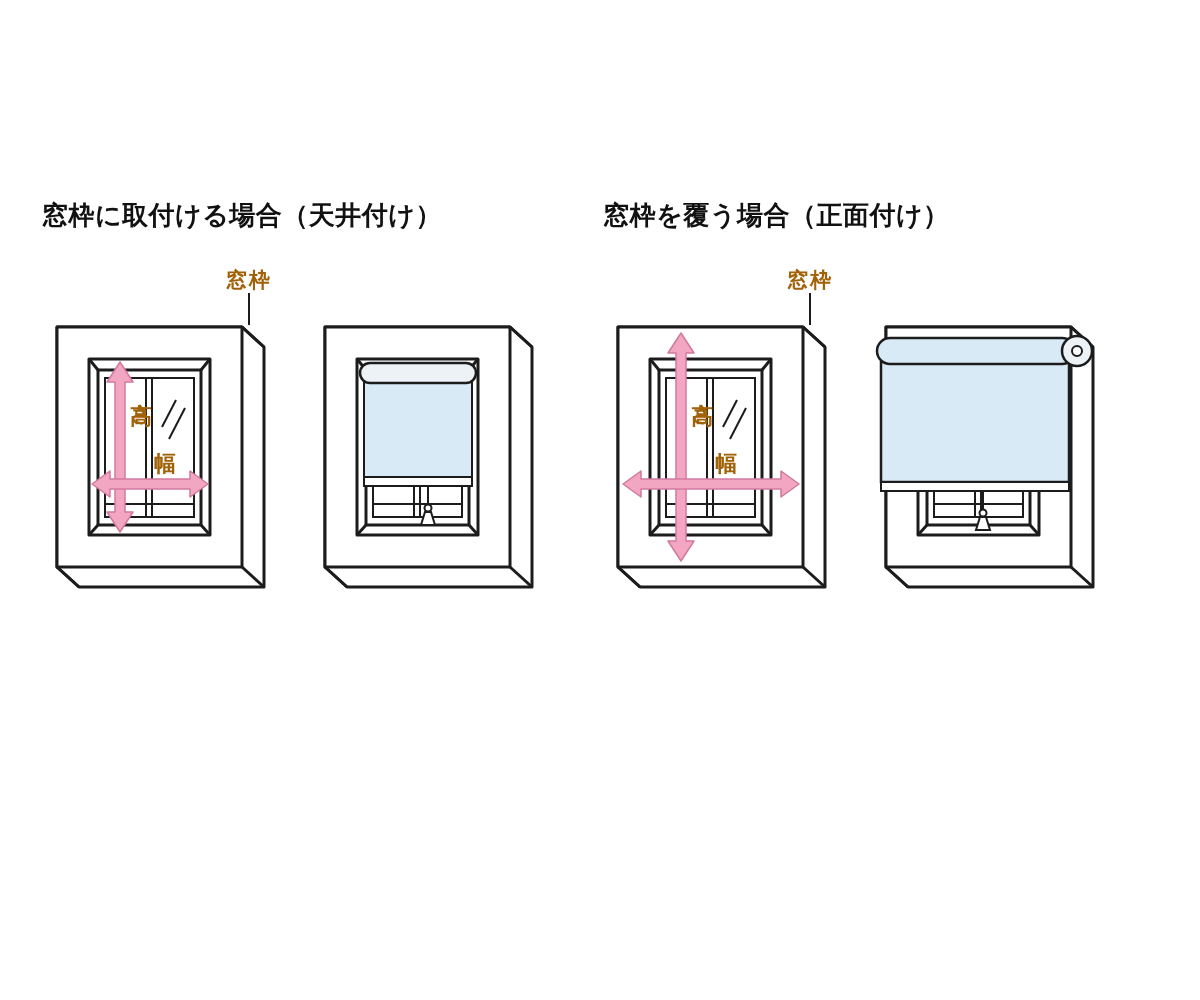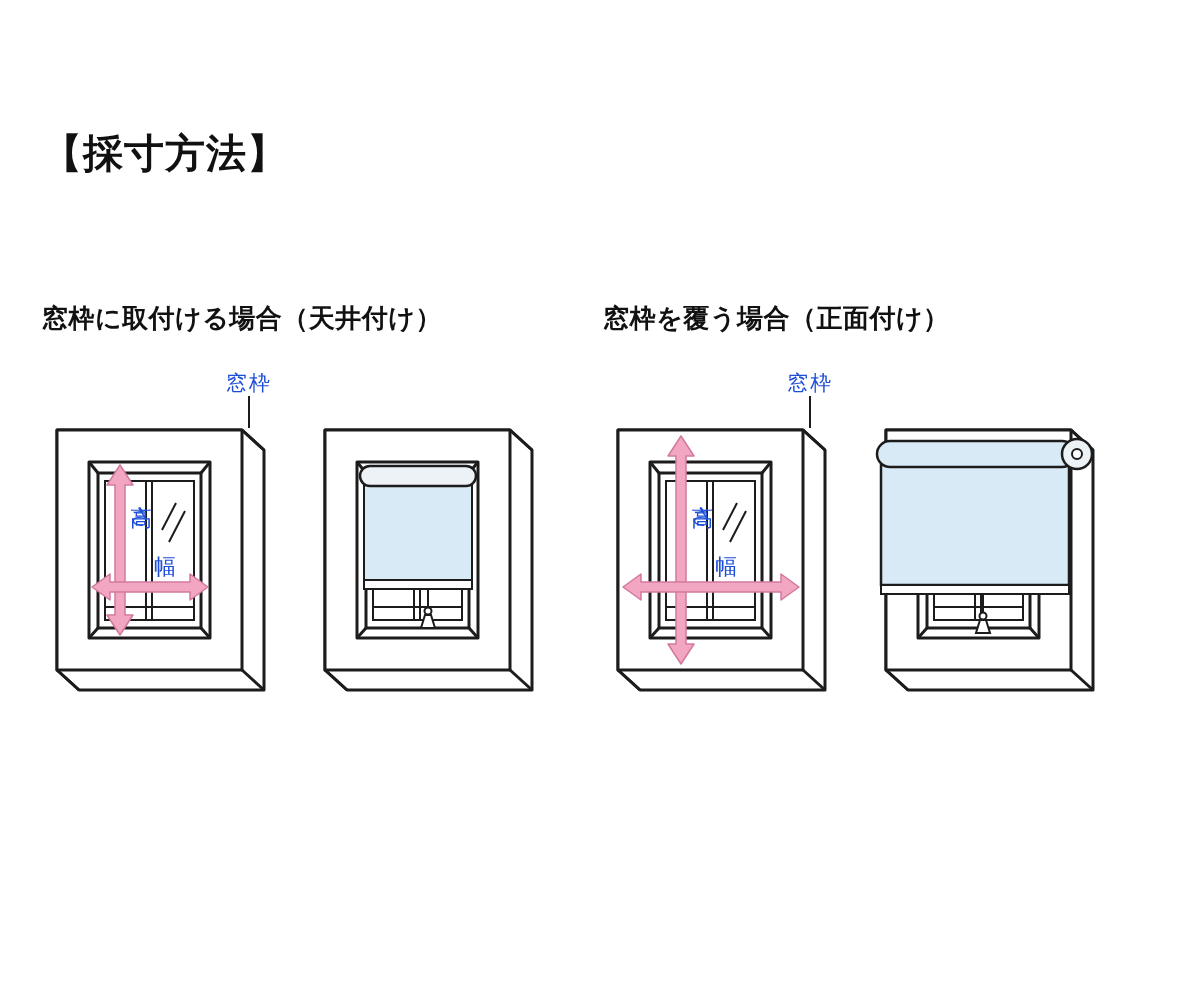--- a/index.html
+++ b/index.html
@@ -13,56 +13,55 @@
   }
   .page { padding: 126px 38px 0 42px; }
   .title {
     font-size: 40px;
     font-weight: 700;
     letter-spacing: 1px;
   }
   .panels {
     display: flex;
     align-items: flex-end;
-    margin-top: 120px;
+    margin-top: 72px;
   }
   .panel { width: 570px; }
   .panel-left  { padding-right: 16px; }
   .panel-right { }
   .divider { border-left: 2px solid #111111; }
   .panel-heading {
     font-size: 26px;
     font-weight: 700;
     margin: 0 0 34px 0;
     letter-spacing: 0.5px;
     white-space: nowrap;
   }
   .diagrams { display: flex; gap: 18px; }
   .diagram { position: relative; width: 250px; height: 330px; flex: 0 0 auto; }
-  .lbl { position: absolute; font-weight: 400; color: #1d4ed8; line-height: 1; }
+  .lbl { position: absolute; font-weight: 700; color: #a16207; line-height: 1; }
   .frame-lbl  { top: 2px;  left: 184px; font-size: 21px; letter-spacing: 2px; }
   .height-lbl {
     top: 118px; left: 88px; font-size: 22px;
     writing-mode: vertical-rl; text-orientation: upright; letter-spacing: 3px;
   }
   .width-lbl  { top: 186px; left: 112px; font-size: 22px; }
   .desc {
     font-size: 28px;
     line-height: 1.5;
     margin: 30px 0 0 0;
     max-width: 560px;
     letter-spacing: 0.5px;
   }
 </style>
 </head>
 <body>
 
 <div class="page">
 
-  <div class="title">【採寸方法】</div>
 
   <div class="panels">
 
     <div class="panel panel-left">
       <div class="panel-heading">窓枠に取付ける場合（天井付け）</div>
 
       <div class="diagrams">
 
         <div class="diagram">
           <svg width="250" height="330" viewBox="0 0 250 330">

